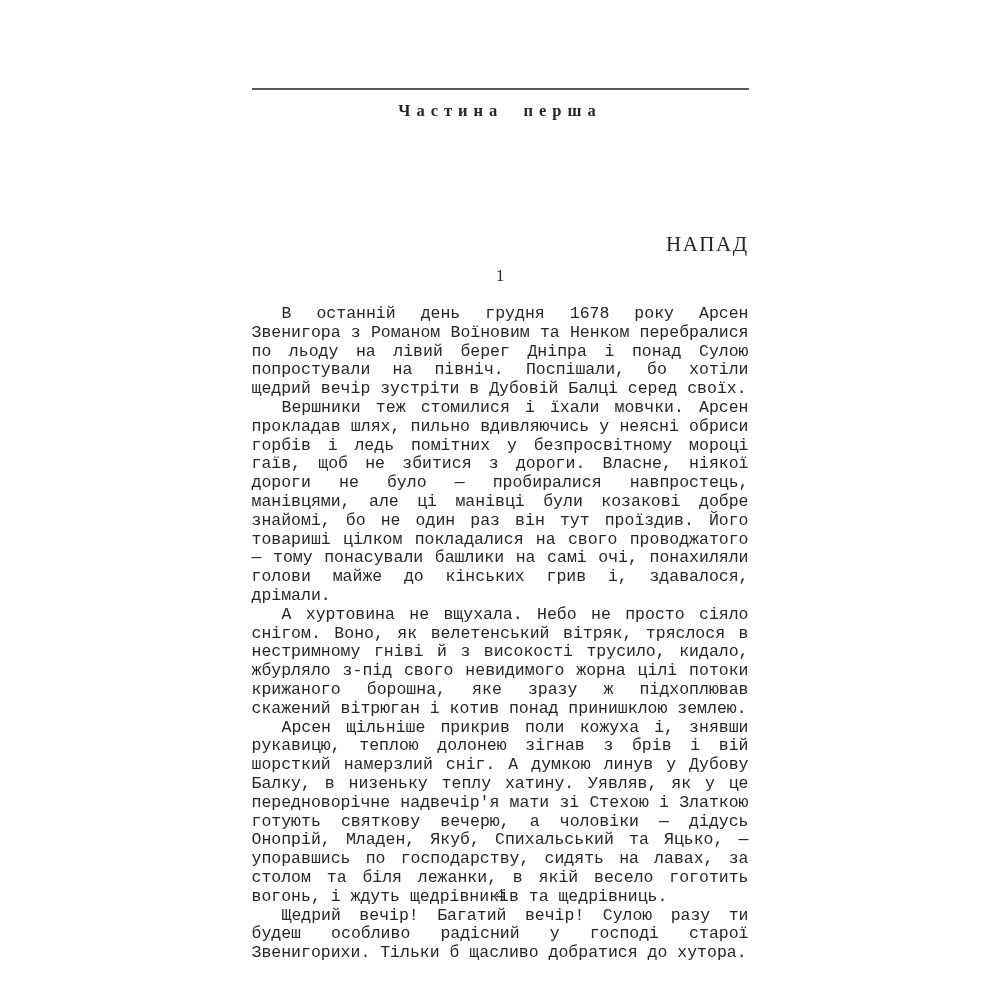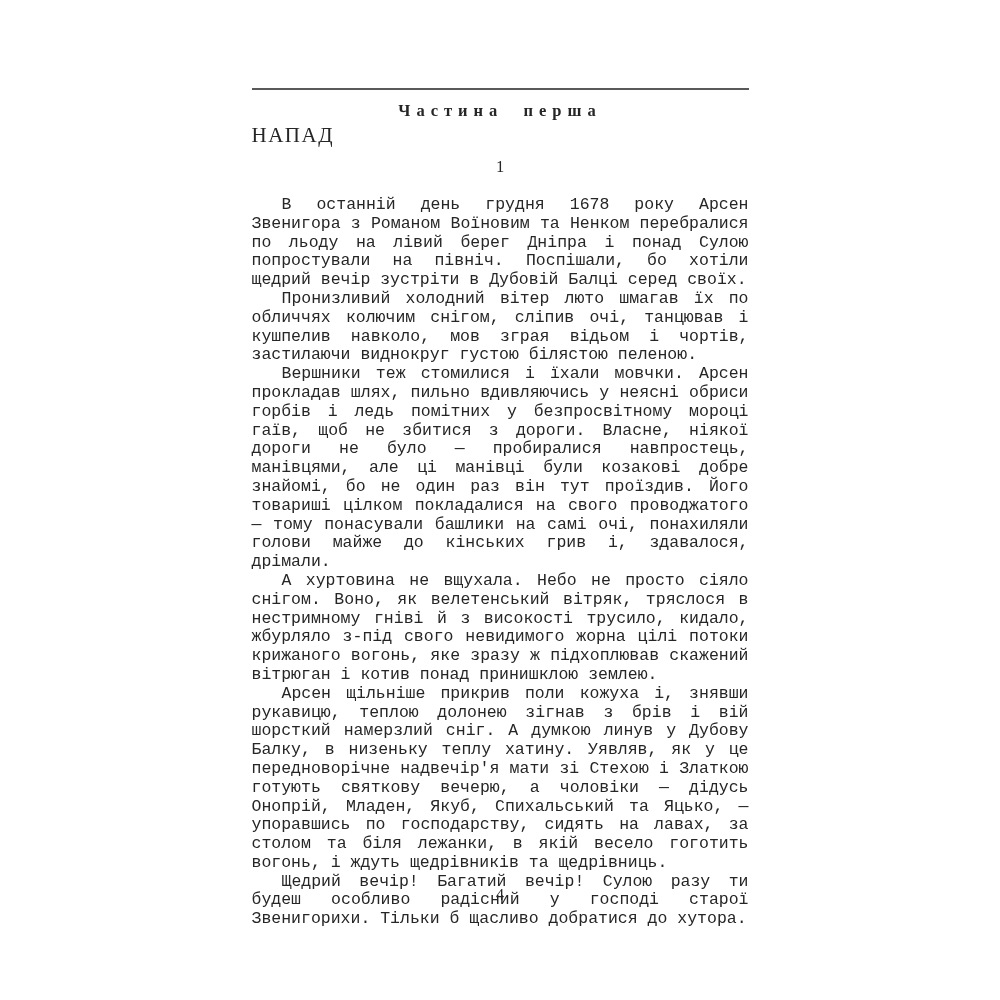--- a/index.html
+++ b/index.html
@@ -32,24 +32,25 @@
   .part-header {
     text-align: center;
     font-weight: bold;
     font-size: 16.5px;
     letter-spacing: 6px;
     word-spacing: 10px;
     line-height: 22px;
     white-space: nowrap;
   }
   .chapter-title {
-    text-align: left;
+    text-align: right;
     font-size: 21px;
     letter-spacing: 1.5px;
     line-height: 26px;
+    margin-top: 109px;
   }
   .section-number {
     text-align: center;
     font-size: 16.5px;
     line-height: 20px;
     margin-top: 9px;
   }
   .body-text {
     margin-top: 19px;
     font-size: 16.5px;
@@ -80,22 +81,21 @@
 
   <div class="part-header">Частина перша</div>
 
   <div class="chapter-title">НАПАД</div>
 
   <div class="section-number">1</div>
 
   <div class="body-text">
 
   <p>В останній день грудня 1678 року Арсен Звенигора з Романом Воїновим та Ненком перебралися по льоду на лівий берег Дніпра і понад Сулою попростували на північ. Поспішали, бо хотіли щедрий вечір зустріти в Дубовій Балці серед своїх.</p>
-      <p>Пронизливий холодний вітер люто шмагав їх по обличчях колючим снігом, сліпив очі, танцював і кушпелив навколо, мов зграя відьом і чортів, застилаючи виднокруг густою білястою пеленою.</p>
       <p>Вершники теж стомилися і їхали мовчки. Арсен прокладав шлях, пильно вдивляючись у неясні обриси горбів і ледь помітних у безпросвітному мороці гаїв, щоб не збитися з дороги. Власне, ніякої дороги не було — пробиралися навпростець, манівцями, але ці манівці були козакові добре знайомі, бо не один раз він тут проїздив. Його товариші цілком покладалися на свого проводжатого — тому понасували башлики на самі очі, понахиляли голови майже до кінських грив і, здавалося, дрімали.</p>
-      <p>А хуртовина не вщухала. Небо не просто сіяло снігом. Воно, як велетенський вітряк, тряслося в нестримному гніві й з високості трусило, кидало, жбурляло з-під свого невидимого жорна цілі потоки крижаного вогонь, яке зразу ж підхоплював скажений вітрюган і котив понад принишклою землею.</p>
+      <p>А хуртовина не вщухала. Небо не просто сіяло снігом. Воно, як велетенський вітряк, тряслося в нестримному гніві й з високості трусило, кидало, жбурляло з-під свого невидимого жорна цілі потоки крижаного борошна, яке зразу ж підхоплював скажений вітрюган і котив понад принишклою землею.</p>
       <p>Арсен щільніше прикрив поли кожуха і, знявши рукавицю, теплою долонею зігнав з брів і вій шорсткий намерзлий сніг. А думкою линув у Дубову Балку, в низеньку теплу хатину. Уявляв, як у це передноворічне надвечір'я мати зі Стехою і Златкою готують святкову вечерю, а чоловіки — дідусь Онопрій, Младен, Якуб, Спихальський та Яцько, — упоравшись по господарству, сидять на лавах, за столом та біля лежанки, в якій весело гоготить вогонь, і ждуть щедрівників та щедрівниць.</p>
       <p>Щедрий вечір! Багатий вечір! Сулою разу ти будеш особливо радісний у господі старої Звенигорихи. Тільки б щасливо добратися до хутора.</p>
     </div>
 
   <div class="page-number">4</div>
 
 </div>
 
 </body></html>

